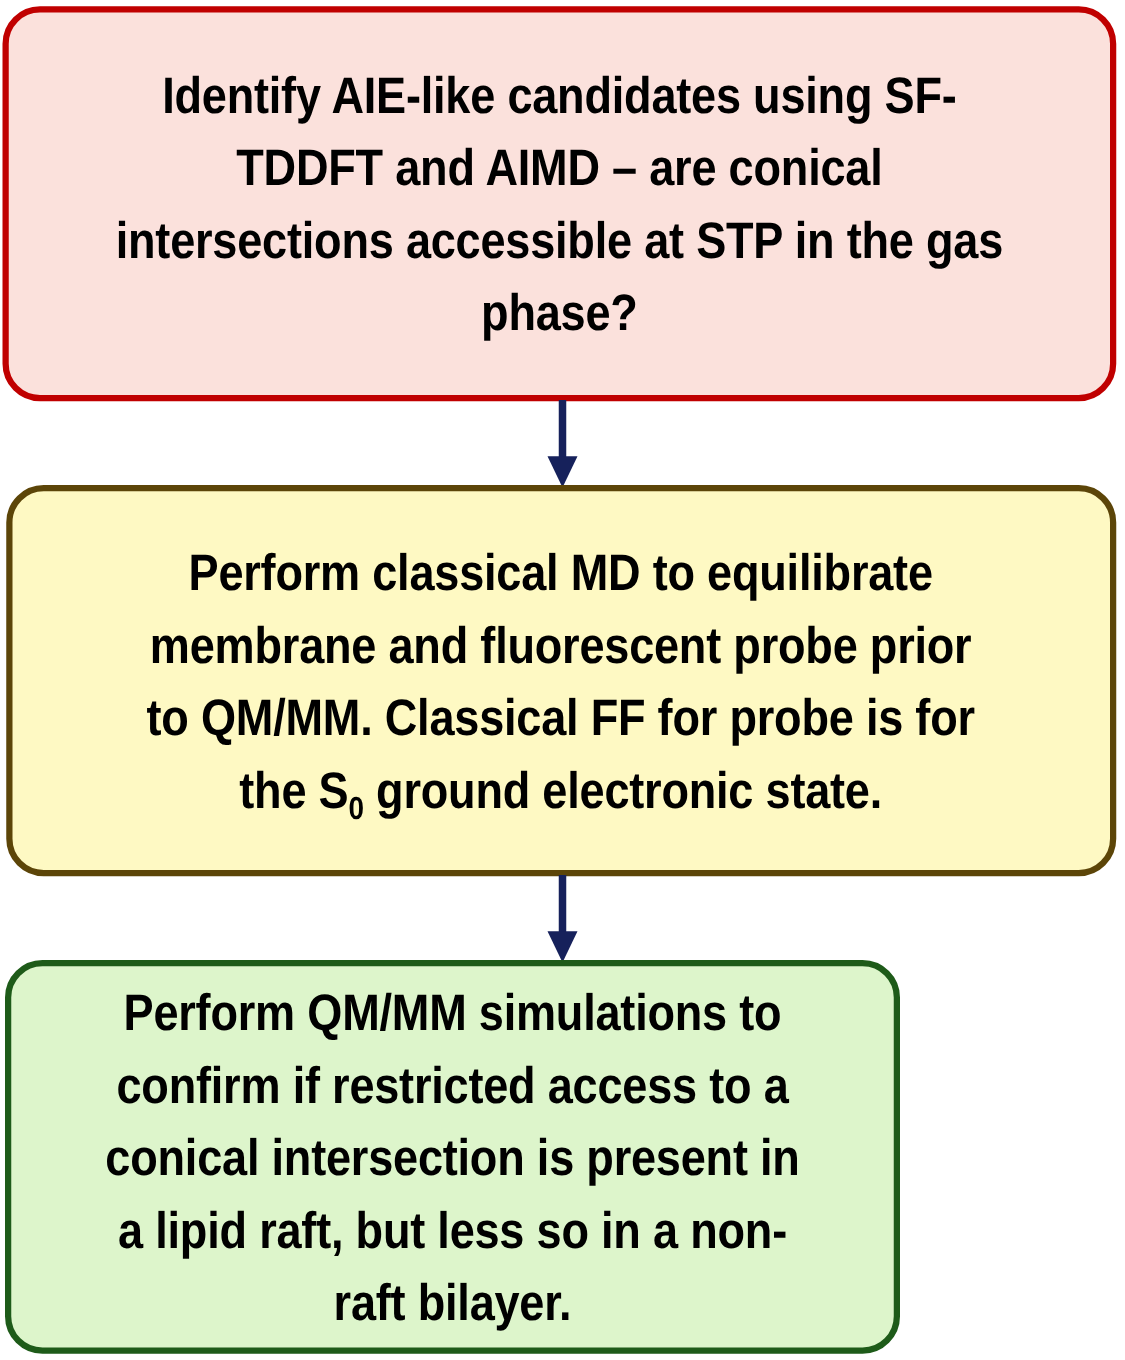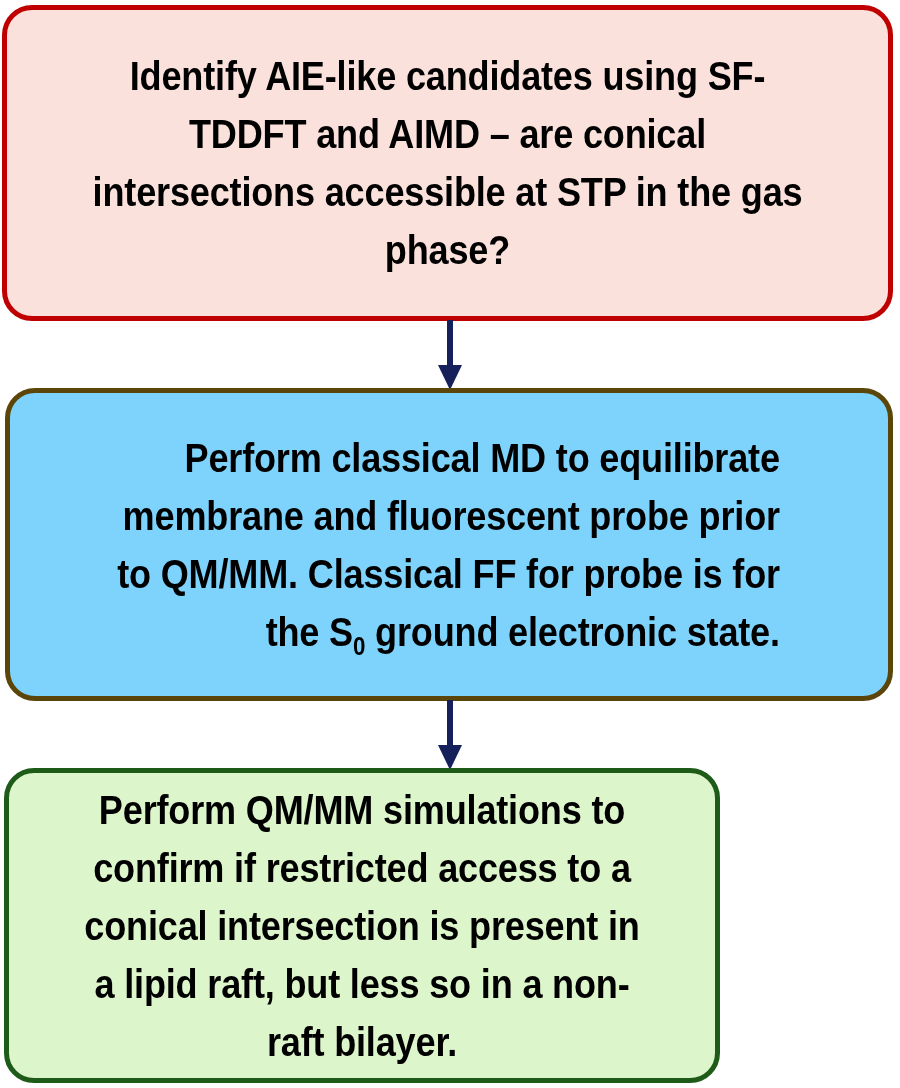--- a/index.html
+++ b/index.html
@@ -118,21 +118,21 @@
     <div class="node-text">Identify AIE-like candidates using SF-TDDFT and AIMD – are conical intersections accessible at STP in the gas phase?</div>
   </div>
 
   <div class="arrow" id="arrow-question-to-md">
     <svg width="26" height="70" viewBox="0 0 26 70">
       <line x1="13" y1="0" x2="13" y2="50" stroke="#16215B" stroke-width="6"></line>
       <polygon points="13,70 1,45 25,45" fill="#16215B"></polygon>
     </svg>
   </div>
 
-  <div class="node" id="node-classical-md" style="background: #7dd3fc; border-color: rgb(92, 69, 8); color: rgb(0, 0, 0); text-align: right;">
+  <div class="node" id="node-classical-md" style="background: #fef9c3; border-color: rgb(92, 69, 8); color: rgb(0, 0, 0);">
     <div class="node-text">Perform classical MD to equilibrate
 membrane and fluorescent probe prior
 to QM/MM. Classical FF for probe is for
 the S<span class="subscript">0</span> ground electronic state.</div>
   </div>
 
   <div class="arrow" id="arrow-md-to-qmmm">
     <svg width="26" height="70" viewBox="0 0 26 70">
       <line x1="13" y1="0" x2="13" y2="50" stroke="#16215B" stroke-width="6"></line>
       <polygon points="13,70 1,45 25,45" fill="#16215B"></polygon>

